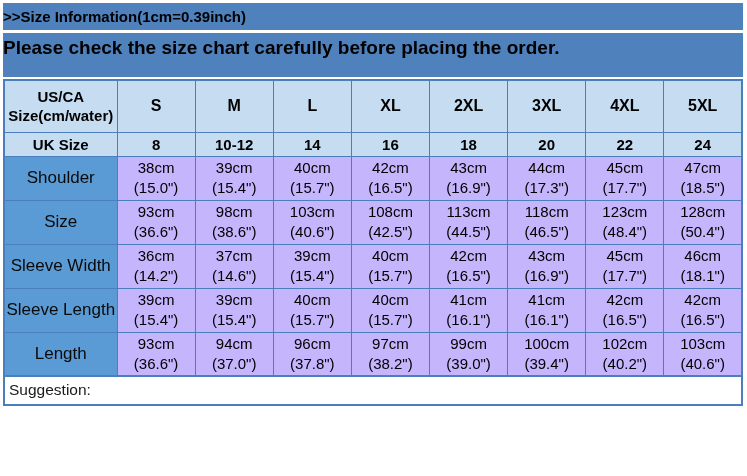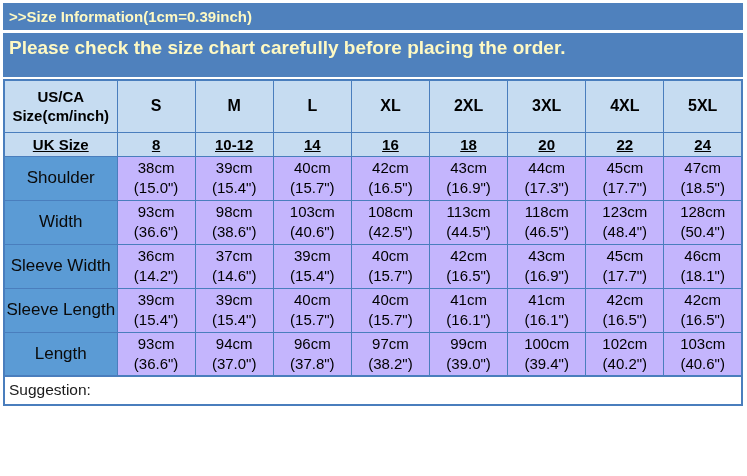--- a/index.html
+++ b/index.html
@@ -12,23 +12,22 @@
     position: relative;
     width: 747px;
     height: 476px;
     background: #ffffff;
     overflow: hidden;
     box-sizing: border-box;
     padding: 3px 4px 0 3px;
   }
   .bar {
     background: #4f81bd;
-    color: #fef9c3;
+    color: #000000;
     font-weight: bold;
-    padding-left: 6px;
     box-sizing: border-box;
   }
   .bar-info {
     height: 27px;
     line-height: 27px;
     font-size: 15px;
     margin-bottom: 3px;
   }
   .bar-notice {
     height: 44px;
@@ -53,21 +52,21 @@
   tr.header-row { height: 52px; padding-left: 41px; }
   tr.header-row th {
     background: #c6dcf1;
     font-weight: bold;
     font-size: 16px;
   }
   tr.header-row th.corner {
     font-size: 15px;
     line-height: 19px;
   }
-  tr.intl-row { height: 24px; text-decoration: underline; }
+  tr.intl-row { height: 24px; }
   tr.intl-row th, tr.intl-row td {
     background: #c6dcf1;
     font-weight: bold;
     font-size: 15px;
   }
   tr.meas-row { height: 44px; padding-left: 29px; }
   tr.meas-row th {
     background: #5b9bd5;
     font-weight: normal;
     font-size: 17px;
@@ -102,21 +101,21 @@
   <div class="bar bar-notice">Please check the size chart carefully before placing the order.</div>
 
   <table class="size-chart">
     <colgroup>
       <col class="label-col">
     </colgroup>
     <tbody>
         <tr class="header-row">
           <th class="corner">
             <div>US/CA</div>
-            <div>Size(cm/inch)</div>
+            <div>Size(cm/water)</div>
           </th>
           <th>S</th>
           <th>M</th>
           <th>L</th>
           <th>XL</th>
           <th>2XL</th>
           <th>3XL</th>
           <th>4XL</th>
           <th>5XL</th>
         </tr>
@@ -160,21 +159,21 @@
           <td>
             <div>45cm</div>
             <div>(17.7")</div>
           </td>
           <td>
             <div>47cm</div>
             <div>(18.5")</div>
           </td>
         </tr>
         <tr class="meas-row">
-          <th>Width</th>
+          <th>Size</th>
           <td>
             <div>93cm</div>
             <div>(36.6")</div>
           </td>
           <td>
             <div>98cm</div>
             <div>(38.6")</div>
           </td>
           <td>
             <div>103cm</div>

